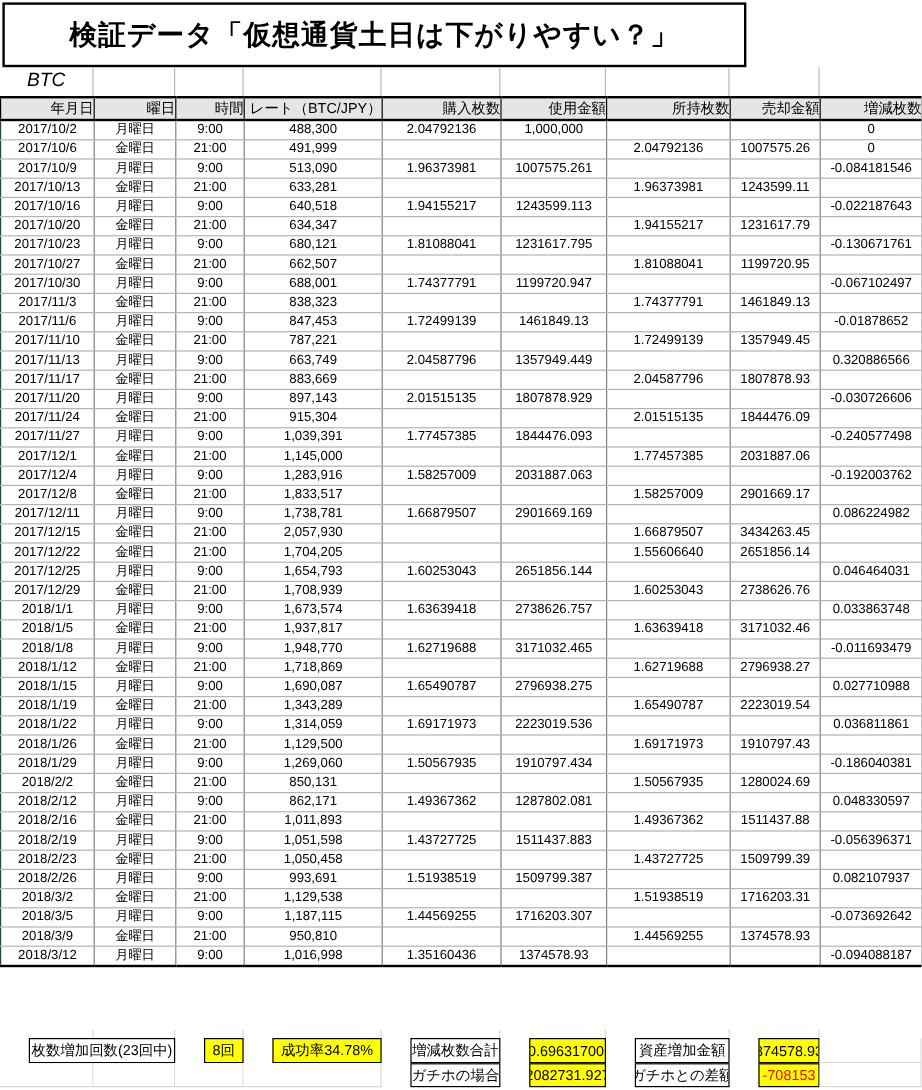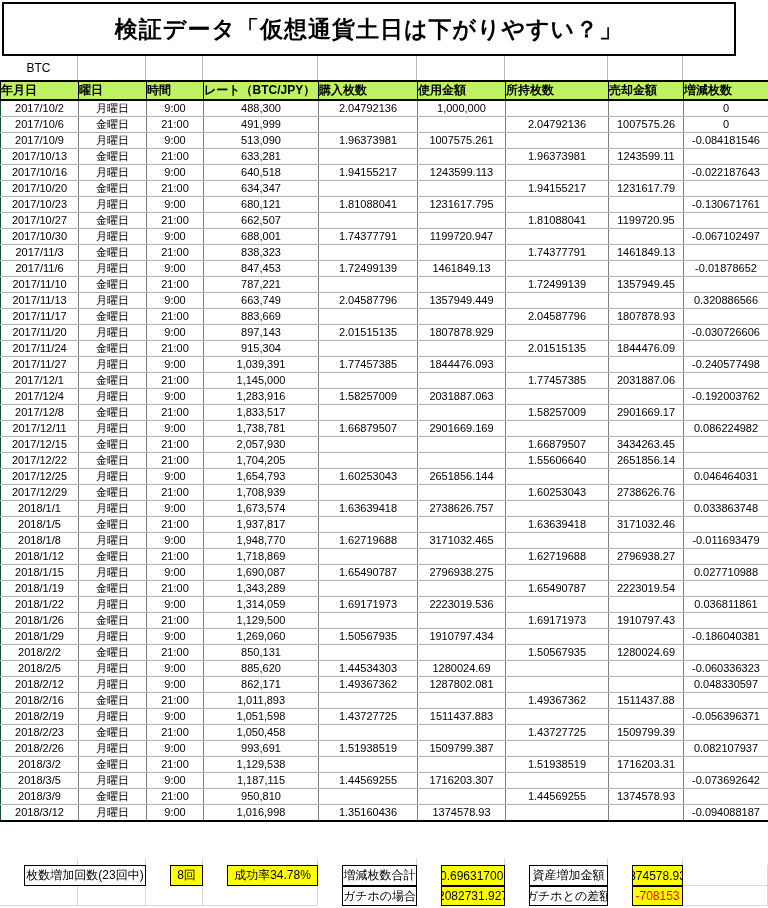--- a/index.html
+++ b/index.html
@@ -7,44 +7,44 @@
   body {
     font-family:"Liberation Sans","DejaVu Sans",sans-serif;
     color:#000;
     width:768px; height:908px;
     position:relative; overflow:hidden;
   }
   #sheet { position:absolute; inset:0; width:768px; height:908px; background:#fff; }
 
   
   .title-box{
-    position:absolute; left:2px; top:2px; width:734px; height:54px;
+    position:absolute; left:2px; top:2px; width:620px; height:54px;
     border:2px solid #000; background:#fff;
     display:flex; align-items:center; justify-content:center;
     font-size:23px; font-weight:bold; letter-spacing:1px;
   }
 
   
   .btc-strip{
     position:absolute; left:0; top:56px; width:768px; height:24px;
     display:grid; grid-template-columns:78px 68px 57px 115px 99px 88px 103px 75px 85px;
   }
-  .btc-strip .gcell{ border-right:1px solid #b9b9b9; display:flex; align-items:center; justify-content:center; font-size:12px; }
+  .btc-strip .gcell{ border-right:1px solid #b9b9b9; display:flex; align-items:center; justify-content:center; font-size:16px;font-style:italic; }
   .btc-strip .gcell:last-child{ border-right:none; }
 
   
   table.data{
     position:absolute; left:0; top:80px; width:768px;
     border-collapse:collapse; table-layout:fixed;
   }
   table.data th{
     border-top:2px solid #000; border-bottom:2px solid #000;
     border-left:1px solid #000; border-right:1px solid #000;
-    height:16px; font-size:12px; font-weight:bold; background:#bef264;
-    text-align:left; vertical-align:middle; overflow:hidden; white-space:nowrap;
+    height:16px; font-size:12px; font-weight:normal; background:#e5e5e5;
+    text-align:right; vertical-align:middle; overflow:hidden; white-space:nowrap;
   }
   table.data td{
     border:1px solid; border-color:#b3b3b3 #7f7f7f;
     height:15.2px; line-height:15px; font-size:11px;
     text-align:center; vertical-align:middle; overflow:hidden; white-space:nowrap;
     background:#fff;
   }
   table.data tr td:first-child{ border-left:1px solid #14532d; }
   table.data tr td:last-child{ border-right:1px solid #000; }
   table.data tr:last-child td{ border-bottom:2px solid #000; }
@@ -499,31 +499,20 @@
       <td>金曜日</td>
       <td>21:00</td>
       <td>850,131</td>
       <td class="green"></td>
       <td class="green"></td>
       <td>1.50567935</td>
       <td>1280024.69</td>
       <td></td>
     </tr>
         <tr>
-      <td>2018/2/5</td>
-      <td>月曜日</td>
-      <td>9:00</td>
-      <td>885,620</td>
-      <td>1.44534303</td>
-      <td>1280024.69</td>
-      <td class="green"></td>
-      <td class="green"></td>
-      <td>-0.060336323</td>
-    </tr>
-        <tr>
       <td>2018/2/12</td>
       <td>月曜日</td>
       <td>9:00</td>
       <td>862,171</td>
       <td>1.49367362</td>
       <td>1287802.081</td>
       <td class="green"></td>
       <td class="green"></td>
       <td>0.048330597</td>
     </tr>

